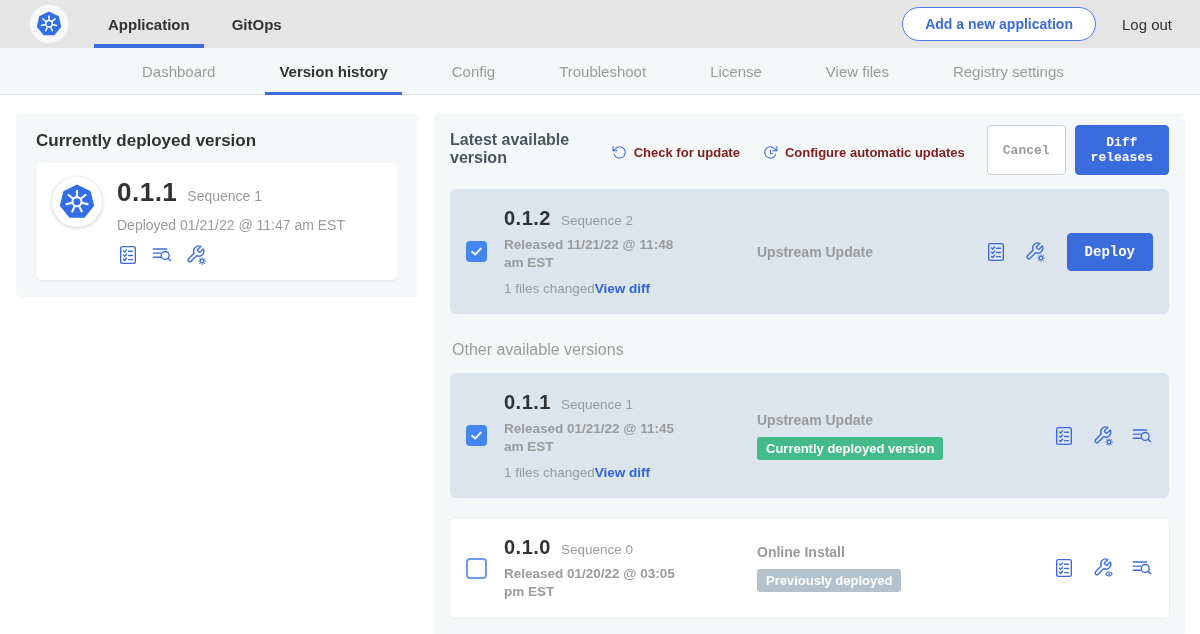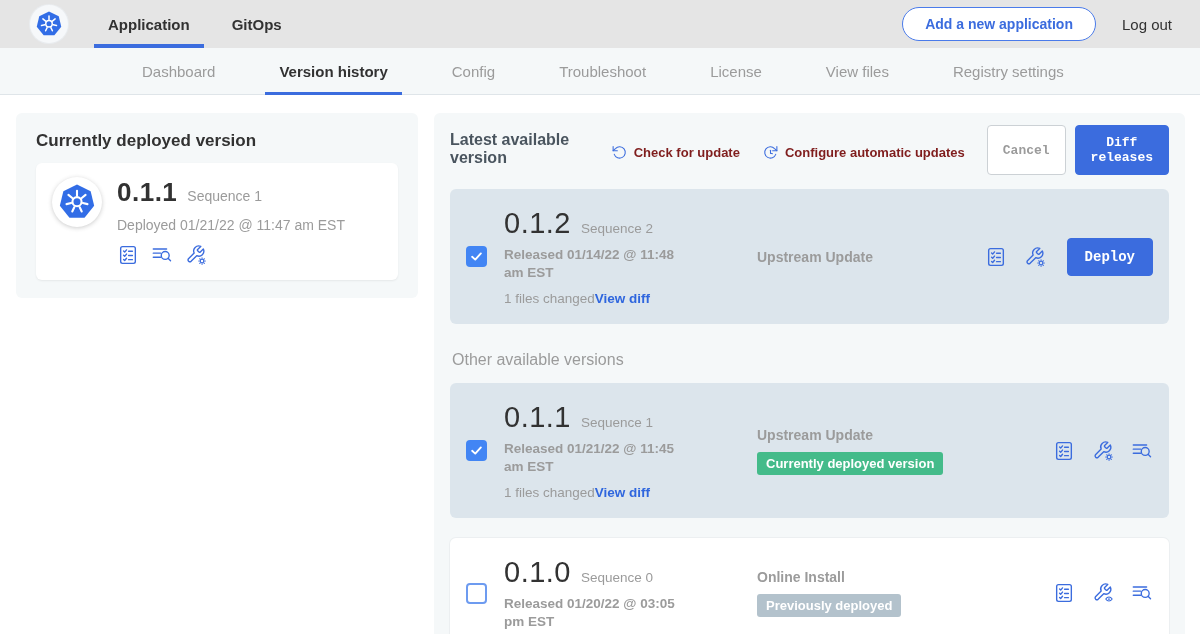--- a/index.html
+++ b/index.html
@@ -64,21 +64,21 @@
   .version-row { border-radius:6px; padding:18px 16px; display:flex; align-items:center; }
   .version-row.selected { background:#dce5ec; }
   .version-row.plain { background:#fff; box-shadow:0 0 0 1px #eceff1; }
   .checkbox { width:21px; height:21px; border-radius:4px; flex:none; cursor:pointer; margin-right:17px; }
   .checkbox.checked { background:#4285f4; display:flex; align-items:center; justify-content:center; }
   .checkbox.unchecked { background:#fff; border:2px solid #6d9bf0; }
   .checkbox svg { width:15px; height:15px; }
 
   .row-info { width:205px; flex:none; }
   .row-ver-line { display:flex; align-items:baseline; gap:10px; }
-  .row-ver { font-size:29px; font-weight:400; color:#323232; letter-spacing:.5px; }
+  .row-ver { font-size:20px; font-weight:700; color:#323232; letter-spacing:.5px; }
   .row-seq { font-size:13.5px; color:#9b9b9b; }
   .row-released { font-size:13.5px; font-weight:700; color:#9b9b9b; margin-top:6px; line-height:1.3; width:190px; }
   .row-files { display:flex; margin-top:10px; font-size:13.5px; color:#9b9b9b; align-items:baseline; }
   .view-diff { color:#2f66de; font-weight:700; cursor:pointer; }
 
   .row-source { margin-left:48px; display:flex; flex-direction:column; gap:9px; align-items:flex-start; }
   .source-label { font-size:14px; font-weight:700; color:#9b9b9b; }
   .badge { font-size:13px; font-weight:700; color:#fff; padding:4px 9px; border-radius:3px; white-space:nowrap; }
   .badge.green { background:#44bb8a; }
   .badge.gray { background:#b3c2cc; }
@@ -237,21 +237,21 @@
       <div class="checkbox checked">
         <svg viewBox="0 0 24 24">
             <polyline points="5 12.5 10 17 19 7" stroke="#fff" stroke-width="3" fill="none" stroke-linecap="round" stroke-linejoin="round"></polyline>
           </svg>
       </div>
       <div class="row-info">
         <div class="row-ver-line">
           <span class="row-ver">0.1.2</span>
           <span class="row-seq">Sequence 2</span>
         </div>
-        <div class="row-released">Released 01/14/22 @ 11:48 am EST</div>
+        <div class="row-released">Released 11/21/22 @ 11:48 am EST</div>
         <div class="row-files">
           <span>1 files changed</span>
           <span class="view-diff">View diff</span>
         </div>
       </div>
       <div class="row-source">
         <span class="source-label">Upstream Update</span>
       </div>
       <div class="row-actions">
         <svg class="ic" viewBox="0 0 24 24">

